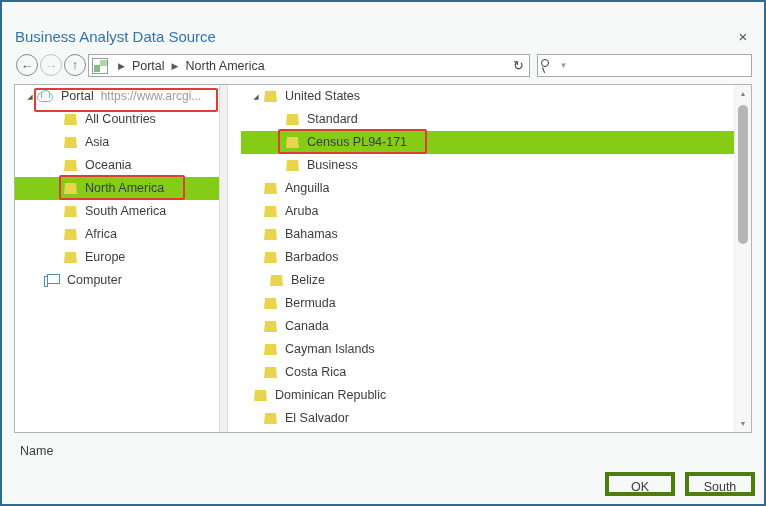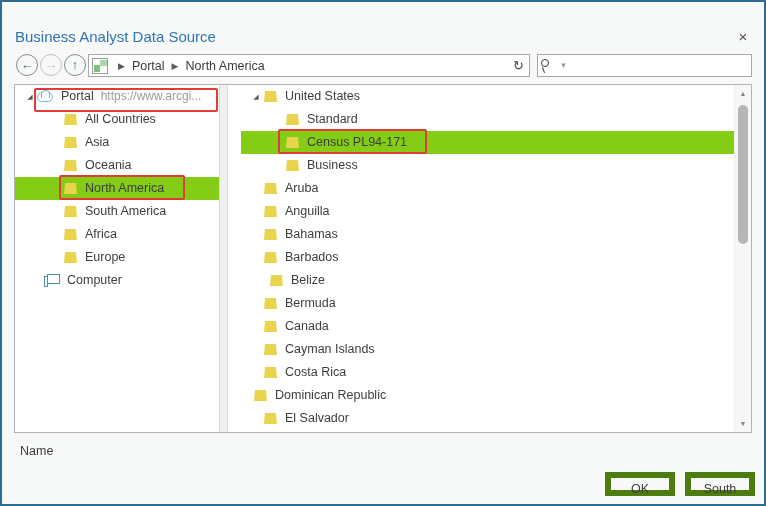--- a/index.html
+++ b/index.html
@@ -395,21 +395,21 @@
     outline: none;
   }
 
   
   .dlgbtn {
     position: absolute;
     top: 470px;
     width: 70px;
     height: 24px;
     box-sizing: border-box;
-    border: 6px solid #4d7c0f;
+    border: 4px solid #4d7c0f;
     background: #f7f8f8;
     font-family: "Liberation Sans", sans-serif;
     font-size: 12.5px;
     color: #3d3d3d;
     text-align: center;
     line-height: 22px;
     cursor: default;
   }
   #ok-button { left: 603px; }
   #cancel-button { left: 683px; }
@@ -509,25 +509,25 @@
       <div class="row selected" style="padding-left:44px;">
         <span class="ico folder"></span>
         <span class="lbl">Census PL94-171</span>
       </div>
       <div class="row" style="padding-left:44px;">
         <span class="ico folder"></span>
         <span class="lbl">Business</span>
       </div>
       <div class="row" style="padding-left:22px;">
         <span class="ico folder"></span>
+        <span class="lbl">Anguilla</span>
+      </div>
+      <div class="row" style="padding-left:22px;">
+        <span class="ico folder"></span>
         <span class="lbl">Aruba</span>
-      </div>
-      <div class="row" style="padding-left:22px;">
-        <span class="ico folder"></span>
-        <span class="lbl">Anguilla</span>
       </div>
       <div class="row" style="padding-left:22px;">
         <span class="ico folder"></span>
         <span class="lbl">Bahamas</span>
       </div>
       <div class="row" style="padding-left:22px;">
         <span class="ico folder"></span>
         <span class="lbl">Barbados</span>
       </div>
       <div class="row" style="padding-left:28px;align-items:center;">

